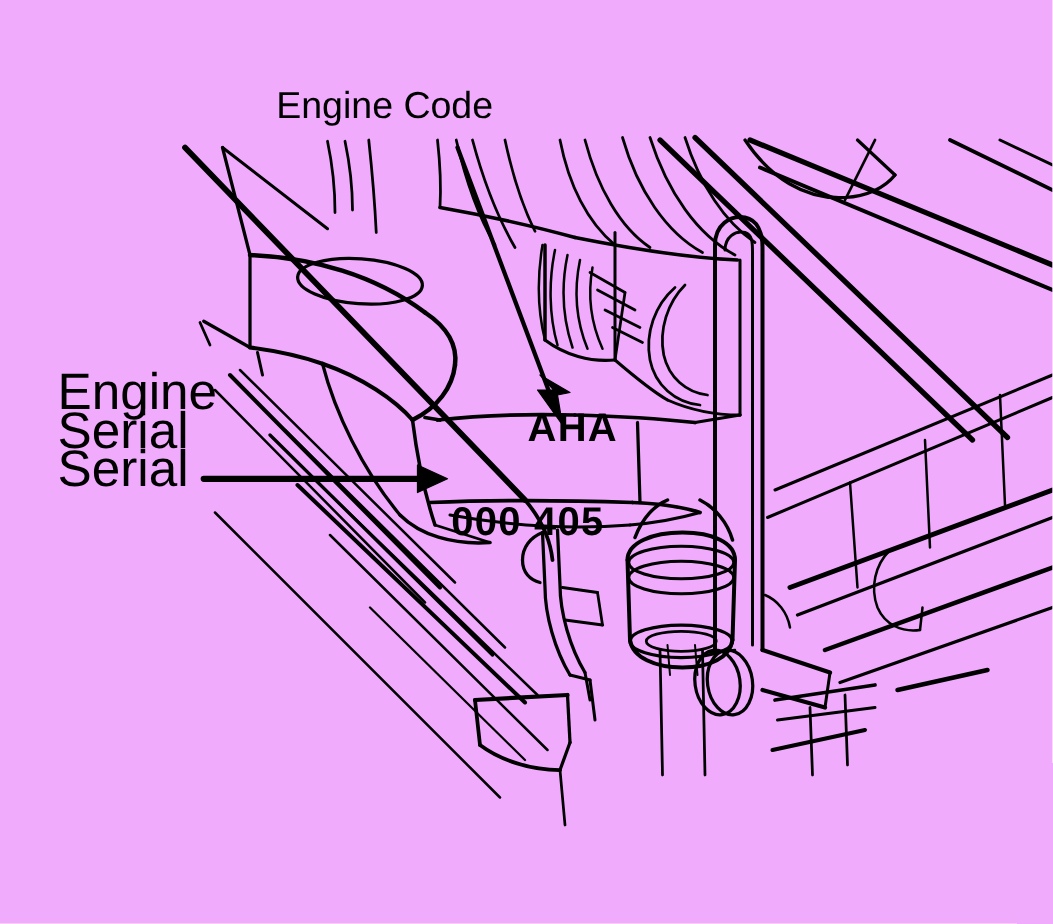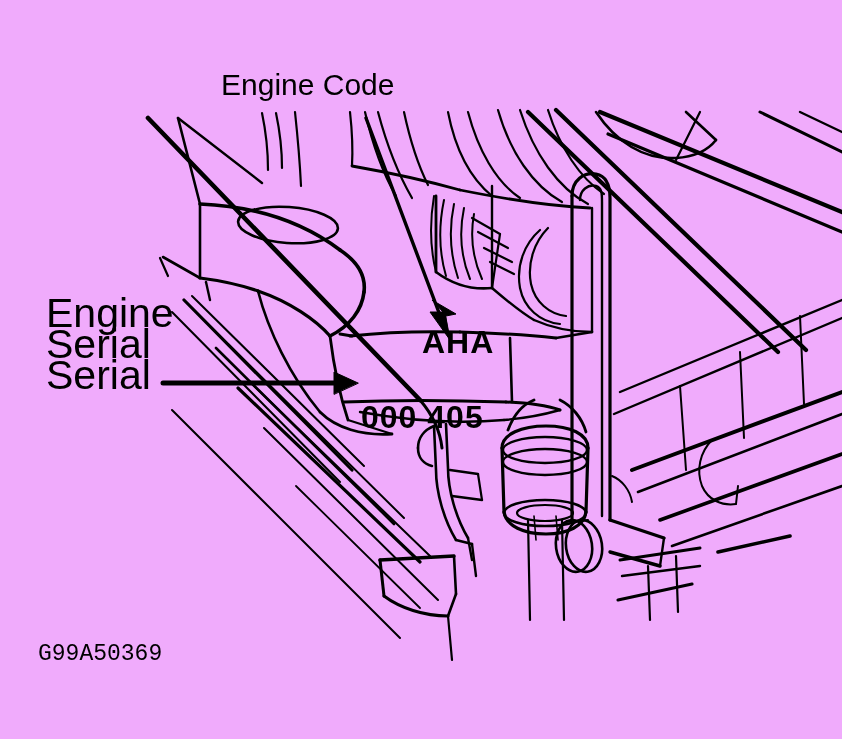--- a/index.html
+++ b/index.html
@@ -280,15 +280,14 @@
   </svg>
 
   <div class="lbl" id="label-engine-code">Engine Code</div>
 
   <div class="lbl" id="label-engine-serial"><span>Engine</span><br><span>Serial</span><br><span>Serial</span></div>
 
   <div class="lbl" id="stamp-engine-code">AHA</div>
 
   <div class="lbl" id="stamp-serial-number">000 405</div>
 
-  <div class="lbl" id="figure-caption">G99A50369</div>
 
 </div>
 
 </body></html>

